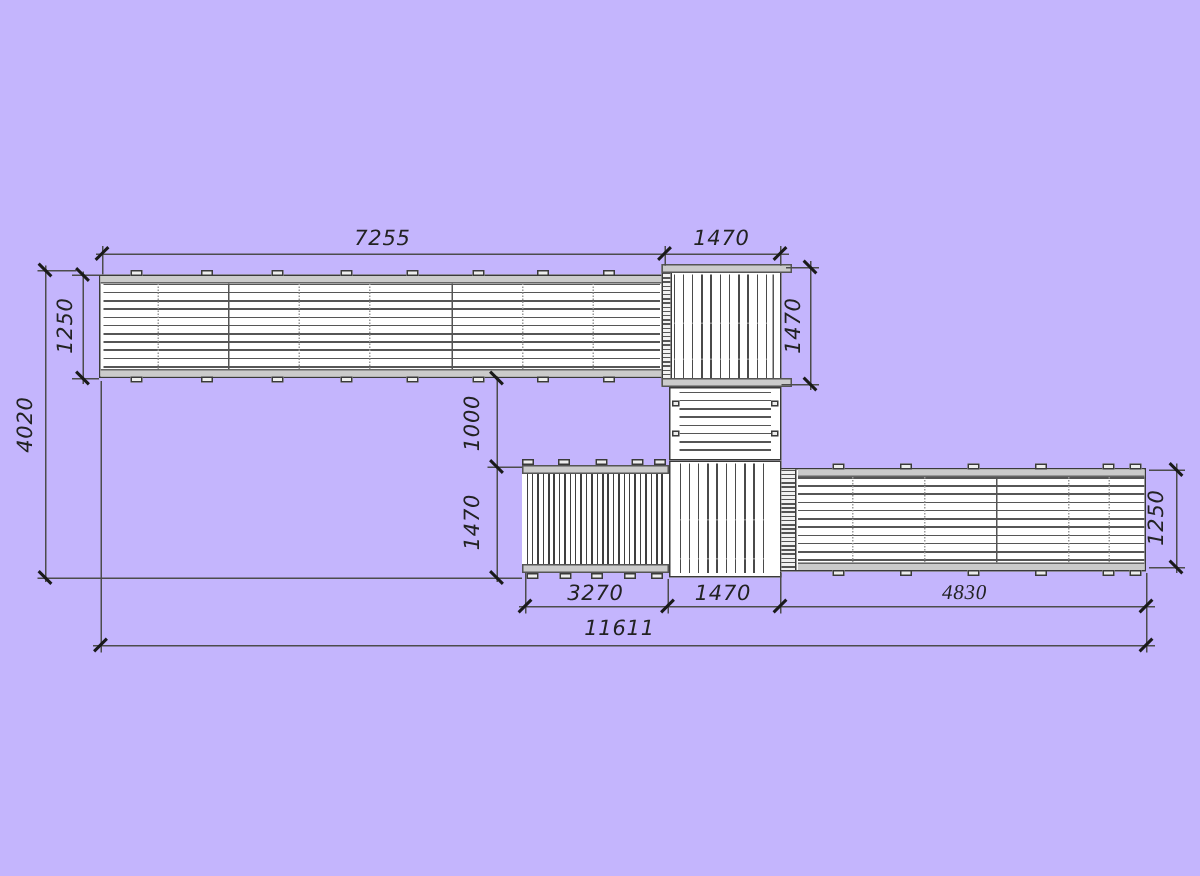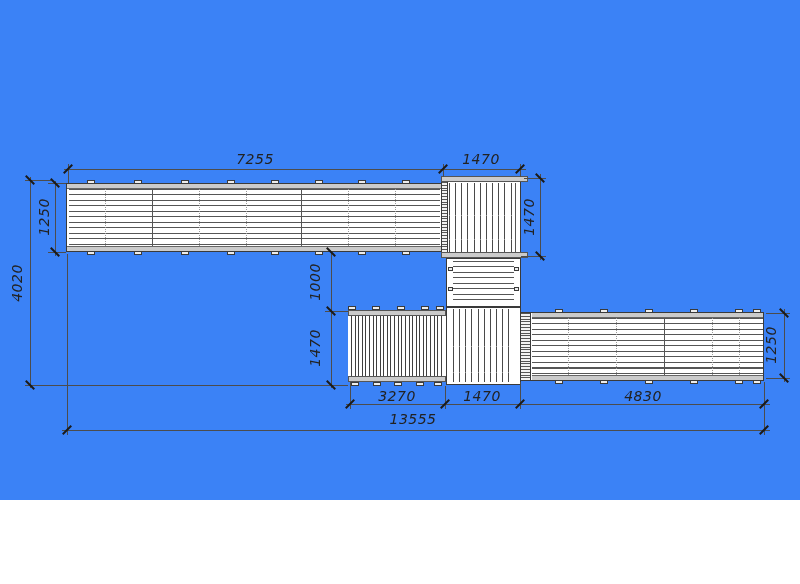--- a/index.html
+++ b/index.html
@@ -1,16 +1,16 @@
 <!DOCTYPE html>
 <html><head>
 <meta charset="utf-8">
 <style>
   html,body{margin:0;padding:0;background:#fff;}
-  .canvas{position:relative;width:800px;height:500px;background:#3b82f6;overflow:hidden;
+  .canvas{position:relative;width:800px;height:584px;background:#c4b5fd;overflow:hidden;
           font-family:"DejaVu Sans",sans-serif;}
   
   .part{position:absolute;border:1px solid #3a3a3a;box-sizing:border-box;background:#fff;}
   .rim{position:absolute;left:0;right:0;height:4px;background:#cbcbcb;}
   .rim.top{top:0;border-bottom:1px solid #666;}
   .rim.bot{bottom:0;border-top:1px solid #666;}
   .rail{position:absolute;left:0;right:0;height:6px;background:#cbcbcb;border:1px solid #555;box-sizing:border-box;}
   .rail.top{top:0;} .rail.bot{bottom:0;}
   .planks-h{position:absolute;background:repeating-linear-gradient(180deg,#565656 0 1px,transparent 1px 5.5px);}
   .planks-v{position:absolute;background:repeating-linear-gradient(90deg,#4a4a4a 0 1px,transparent 1px 6.15px);}
@@ -194,17 +194,17 @@
 
   <div class="dt" style="left:225px;top:152px;">7255</div>
   <div class="dt" style="left:451px;top:152px;">1470</div>
   <div class="dt rot" style="left:499px;top:210px;">1470</div>
   <div class="dt rot" style="left:14px;top:210px;">1250</div>
   <div class="dt rot" style="left:-13px;top:276px;">4020</div>
   <div class="dt rot" style="left:285px;top:275px;">1000</div>
   <div class="dt rot" style="left:285px;top:341px;">1470</div>
   <div class="dt" style="left:367px;top:389px;">3270</div>
   <div class="dt" style="left:452px;top:389px;">1470</div>
-  <div class="dt" style="left:613px;top:389px;">4830</div>
-  <div class="dt" style="left:383px;top:412px;">13555</div>
+  <div class="dt" style="left:613px;top:389px;font-family:Liberation Serif, serif;">4830</div>
+  <div class="dt" style="left:383px;top:412px;">11611</div>
   <div class="dt rot" style="left:741px;top:338px;">1250</div>
 
 </div>
 
 </body></html>

